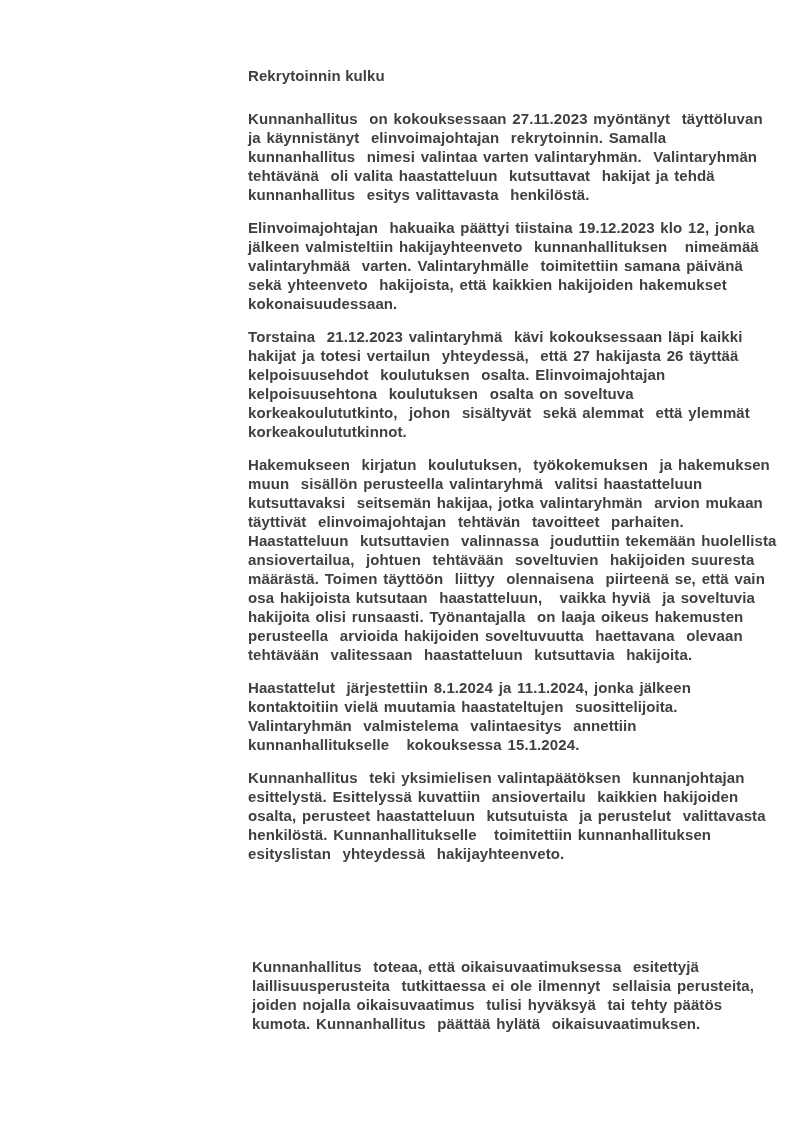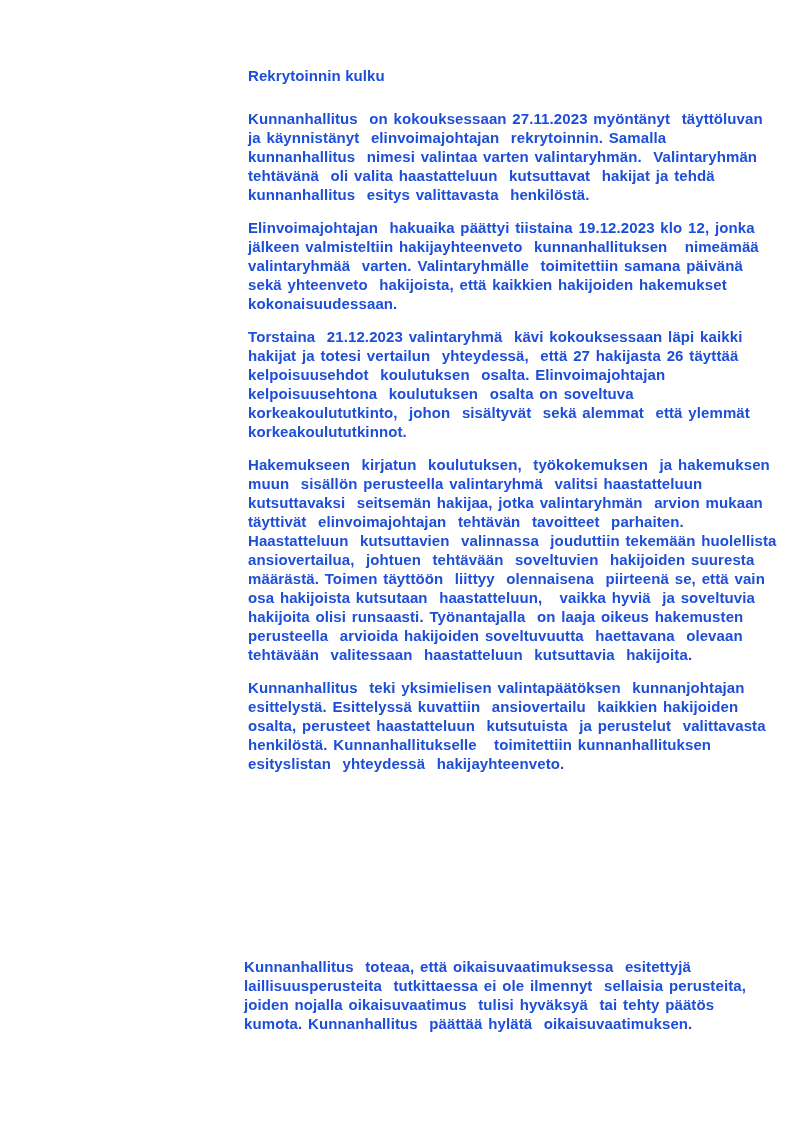--- a/index.html
+++ b/index.html
@@ -6,21 +6,21 @@
     margin: 0;
     padding: 0;
     background: #ffffff;
   }
   .page {
     position: relative;
     width: 794px;
     height: 1122px;
     background: #ffffff;
     font-family: "Liberation Sans", "DejaVu Sans", sans-serif;
-    color: #1d4ed8;
+    color: #404040;
     overflow: hidden;
   }
   .main-col {
     position: absolute;
     left: 248px;
     top: 66px;
     width: 510px;
   }
   .doc-title {
     font-size: 15px;
@@ -44,21 +44,21 @@
     left: 78px;
     top: 938px;
     width: 160px;
     font-size: 15px;
     line-height: 19px;
     white-space: pre;
     letter-spacing: 0.1px;
   }
   .decision-text {
     position: absolute;
-    left: 244px;
+    left: 252px;
     top: 957px;
     width: 510px;
     margin: 0;
   }
 </style>
 </head>
 <body>
 
 <div class="page">
 
@@ -89,20 +89,24 @@
 kutsuttavaksi  seitsemän hakijaa, jotka valintaryhmän  arvion mukaan
 täyttivät  elinvoimajohtajan  tehtävän  tavoitteet  parhaiten.
 Haastatteluun  kutsuttavien  valinnassa  jouduttiin tekemään huolellista
 ansiovertailua,  johtuen  tehtävään  soveltuvien  hakijoiden suuresta
 määrästä. Toimen täyttöön  liittyy  olennaisena  piirteenä se, että vain
 osa hakijoista kutsutaan  haastatteluun,   vaikka hyviä  ja soveltuvia
 hakijoita olisi runsaasti. Työnantajalla  on laaja oikeus hakemusten
 perusteella  arvioida hakijoiden soveltuvuutta  haettavana  olevaan
 tehtävään  valitessaan  haastatteluun  kutsuttavia  hakijoita.</p>
 
+    <p class="para">Haastattelut  järjestettiin 8.1.2024 ja 11.1.2024, jonka jälkeen
+kontaktoitiin vielä muutamia haastateltujen  suosittelijoita.
+Valintaryhmän  valmistelema  valintaesitys  annettiin
+kunnanhallitukselle   kokouksessa 15.1.2024.</p>
 
     <p class="para">Kunnanhallitus  teki yksimielisen valintapäätöksen  kunnanjohtajan
 esittelystä. Esittelyssä kuvattiin  ansiovertailu  kaikkien hakijoiden
 osalta, perusteet haastatteluun  kutsutuista  ja perustelut  valittavasta
 henkilöstä. Kunnanhallitukselle   toimitettiin kunnanhallituksen
 esityslistan  yhteydessä  hakijayhteenveto.</p>
 
   </div>
 
 

